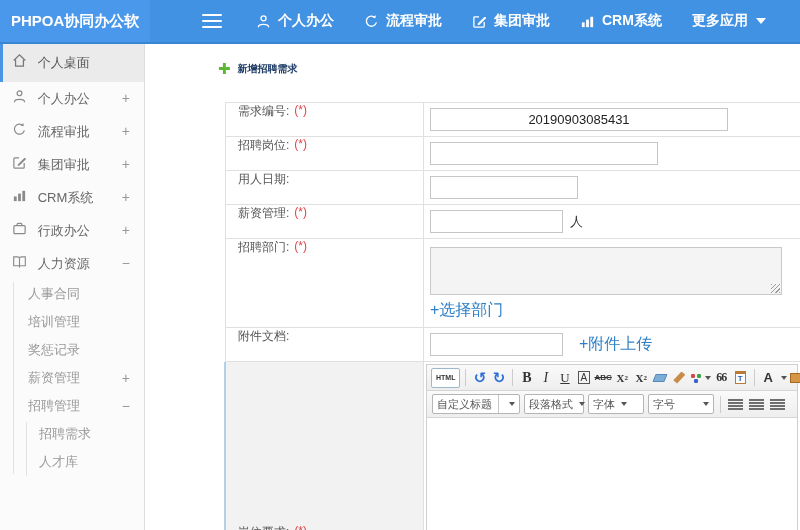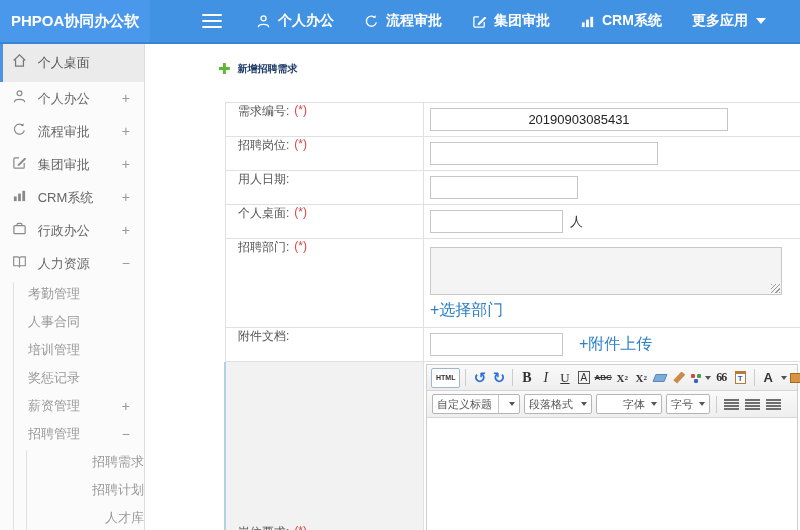--- a/index.html
+++ b/index.html
@@ -32,22 +32,22 @@
                       border-left:3px solid #4a94e4; padding-left:9px; color:#555; }
   .submenu { position:relative; }
   .submenu:before { content:""; position:absolute; left:13px; top:2px; bottom:2px;
                     border-left:1px solid #e2e2e2; }
   .sub-item { position:relative; height:28px; line-height:28px; padding-left:28px;
               font-size:13px; color:#999; cursor:pointer; white-space:nowrap; }
   .sub-item .expand { position:absolute; right:14px; top:0; color:#999; font-size:14px; }
   .submenu2 { position:relative; }
   .submenu2:before { content:""; position:absolute; left:26px; top:2px; bottom:0;
                      border-left:1px solid #e2e2e2; }
-  .sub2-item { height:28px; line-height:28px; padding-left:53px; font-size:13px;
-               color:#999; cursor:pointer; white-space:nowrap;text-align:right; }
+  .sub2-item { height:28px; line-height:28px; padding-left:39px; font-size:13px;
+               color:#999; cursor:pointer; white-space:nowrap; }
 
   
   .main { position:absolute; top:44px; left:145px; right:0; bottom:0; background:#fff; overflow:hidden; }
   .page-title { display:flex; align-items:center; margin:16px 0 0 73px; }
   .plus-ico { color:#5cb832; font-size:15px; font-weight:bold; margin-right:7px; }
   .page-title h1 { font-size:10px; font-weight:bold; color:#1f3c66; }
 
   .form-table { margin:24px 0 0 80px; width:585px; border:1px solid #e0e0e0; border-bottom:none; }
   .frow { display:flex; border-bottom:1px solid #e0e0e0; background:#fff; }
   .fl { width:197px; flex:0 0 auto; padding-left:12px; font-size:12px; color:#555;
@@ -234,45 +234,39 @@
             <path d="M1.8 3 h4.2 a2 2 0 0 1 2 2 a2 2 0 0 1 2-2 h4.2 v9.5 h-4.7 a1.5 1.5 0 0 0 -1.5 1 a1.5 1.5 0 0 0 -1.5-1 H1.8 z" fill="none" stroke="#8a8a8a" stroke-width="1.2"></path>
             <path d="M8 5 v8" stroke="#8a8a8a" stroke-width="1.2"></path>
           </svg>
       </span>
       <span>人力资源</span>
       <span class="expand">−</span>
     </div>
 
     <div class="submenu">
       <div class="sub-item">
-        <span>考勤管理</span>
-      </div>
-      <div class="sub-item">
         <span>人事合同</span>
       </div>
       <div class="sub-item">
         <span>培训管理</span>
       </div>
       <div class="sub-item">
         <span>奖惩记录</span>
       </div>
       <div class="sub-item">
         <span>薪资管理</span>
         <span class="expand">+</span>
       </div>
       <div class="sub-item">
         <span>招聘管理</span>
         <span class="expand">−</span>
       </div>
       <div class="submenu2">
         <div class="sub2-item">
           <span>招聘需求</span>
-        </div>
-        <div class="sub2-item">
-          <span>招聘计划</span>
         </div>
         <div class="sub2-item">
           <span>人才库</span>
         </div>
       </div>
     </div>
   </div>
 
   <div class="main">
     <div class="page-title">
@@ -306,21 +300,21 @@
         <div class="fl">
           <span>用人日期:</span>
         </div>
         <div class="fv">
           <input class="txt" style="width: 148px;">
         </div>
       </div>
 
       <div class="frow">
         <div class="fl">
-          <span>个人桌面:</span>
+          <span>薪资管理:</span>
           <span class="req">(*)</span>
         </div>
         <div class="fv">
           <input class="txt" style="width: 133px;">
           <span style="margin-left:7px">人</span>
         </div>
       </div>
 
       <div class="frow r-dept">
         <div class="fl">
@@ -392,29 +386,29 @@
               <span class="tbtn">
                   <span class="ic-img-cut"></span>
                 </span>
             </div>
             <div class="ed-toolbar row2">
               <span class="ed-select">
                 <span>自定义标题</span>
                 <span class="sel-div"></span>
                   <span class="sel-caret"></span>
               </span>
-              <span class="ed-select" style="width:68px;justify-content:space-between">
+              <span class="ed-select" style="width:60px;justify-content:space-between">
                 <span>段落格式</span>
                 <span class="sel-caret"></span>
               </span>
-              <span class="ed-select" style="width:66px;justify-content:flex-end">
+              <span class="ed-select" style="width:56px;justify-content:flex-start">
                 <span>字体</span>
                 <span class="sel-caret"></span>
               </span>
-              <span class="ed-select" style="width:44px;justify-content:space-between">
+              <span class="ed-select" style="width:66px;justify-content:space-between">
                 <span>字号</span>
                 <span class="sel-caret"></span>
               </span>
               <span class="tb-sep"></span>
               <span class="align-ico"></span>
               <span class="align-ico"></span>
               <span class="align-ico"></span>
 
             </div>
             <div class="ed-body"></div>

